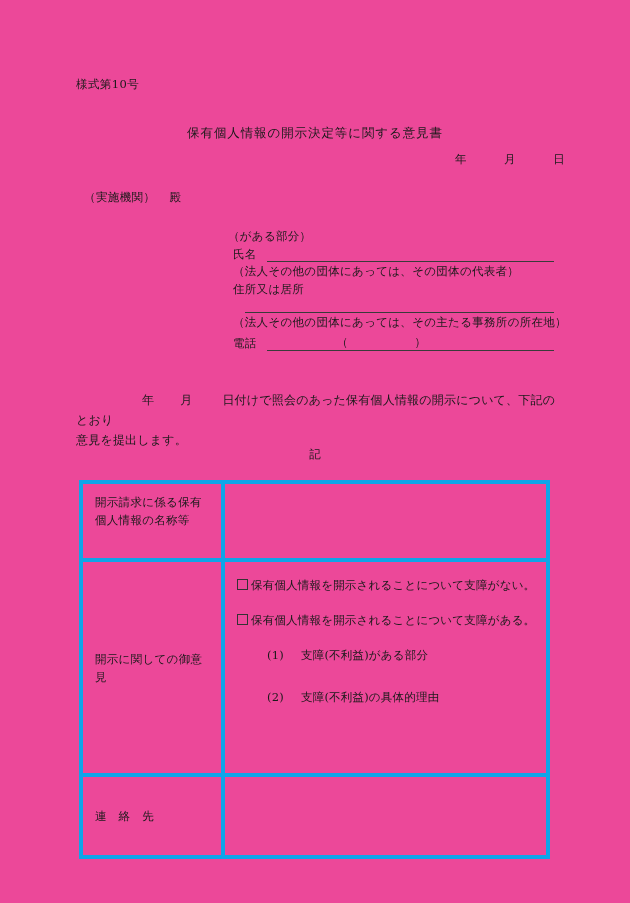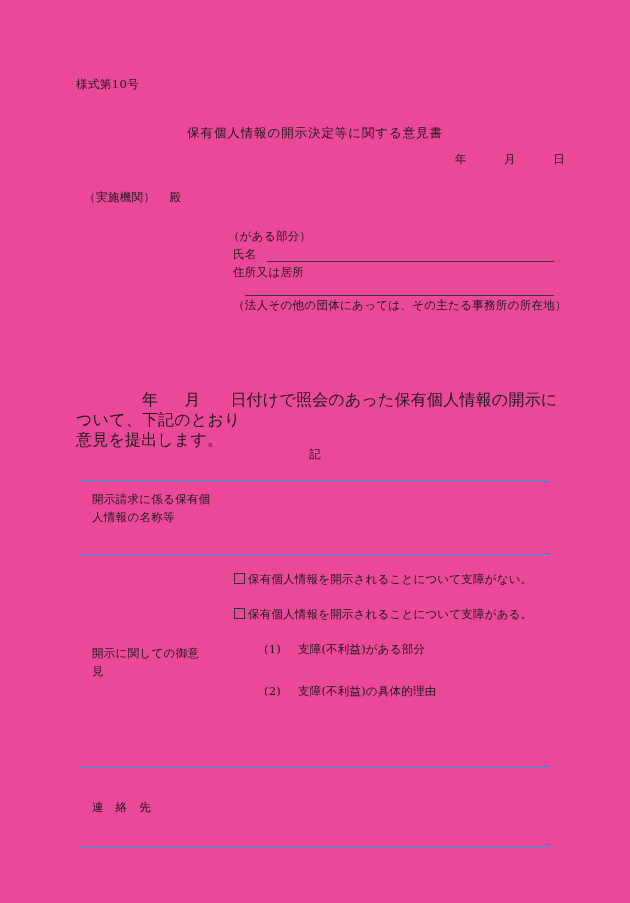--- a/index.html
+++ b/index.html
@@ -115,21 +115,21 @@
   }
   .paren-open { position: absolute; left: 70px; bottom: 0px; }
   .paren-close { position: absolute; left: 148px; bottom: 0px; }
 
   
   .body-text {
     position: absolute;
     left: 76px;
     top: 390px;
     width: 484px;
-    font-size: 16px;
+    font-size: 12px;
     line-height: 20px;
     letter-spacing: 0.2px;
   }
   .body-text .lead-date { display: inline-block; width: 66px; }
   .body-text .gap { display: inline-block; width: 26px; }
   .body-text .gap-sm { display: inline-block; width: 30px; }
   .ki {
     position: absolute;
     left: 0;
     right: 0;
@@ -142,21 +142,21 @@
   .form-table {
     position: absolute;
     left: 79px;
     top: 480px;
     width: 471px;
     border-collapse: collapse;
     table-layout: fixed;
     font-size: 11.5px;
   }
   .form-table td {
-    border: 1px solid #0ea5e9;
+    border: 4px solid #0ea5e9;
     padding: 0;
     vertical-align: middle;
   }
   .col-label { width: 142px; }
   td.label-cell {
     padding: 9px 10px 9px 12px;
     line-height: 18px;
     letter-spacing: 0.3px;
   }
   td.label-cell.mid { vertical-align: middle; }
@@ -214,25 +214,33 @@
     <span>（実施機関）</span><span class="hon">殿</span>
   </div>
 
   <div class="applicant">
     <div class="furigana">（がある部分）</div>
 
     <div class="field-row">
       <span class="field-label">氏名</span>
       <span class="rule"></span>
     </div>
+    <div class="note">（法人その他の団体にあっては、その団体の代表者）</div>
 
     <div class="addr-label">住所又は居所</div>
     <div class="addr-rule"></div>
     <div class="note">（法人その他の団体にあっては、その主たる事務所の所在地）</div>
 
+    <div class="tel-row">
+      <span class="tel-label">電話</span>
+      <span class="tel-rule">
+        <span class="paren-open">（</span>
+        <span class="paren-close">）</span>
+      </span>
+    </div>
   </div>
 
   <div class="body-text">
     <span class="lead-date"></span><span>年</span><span class="gap"></span><span>月</span><span class="gap-sm"></span><span>日付けで照会のあった保有個人情報の開示について、下記のとおり</span><br>
     <span>意見を提出します。</span>
   </div>
 
   <div class="ki">記</div>
 
   <table class="form-table">

